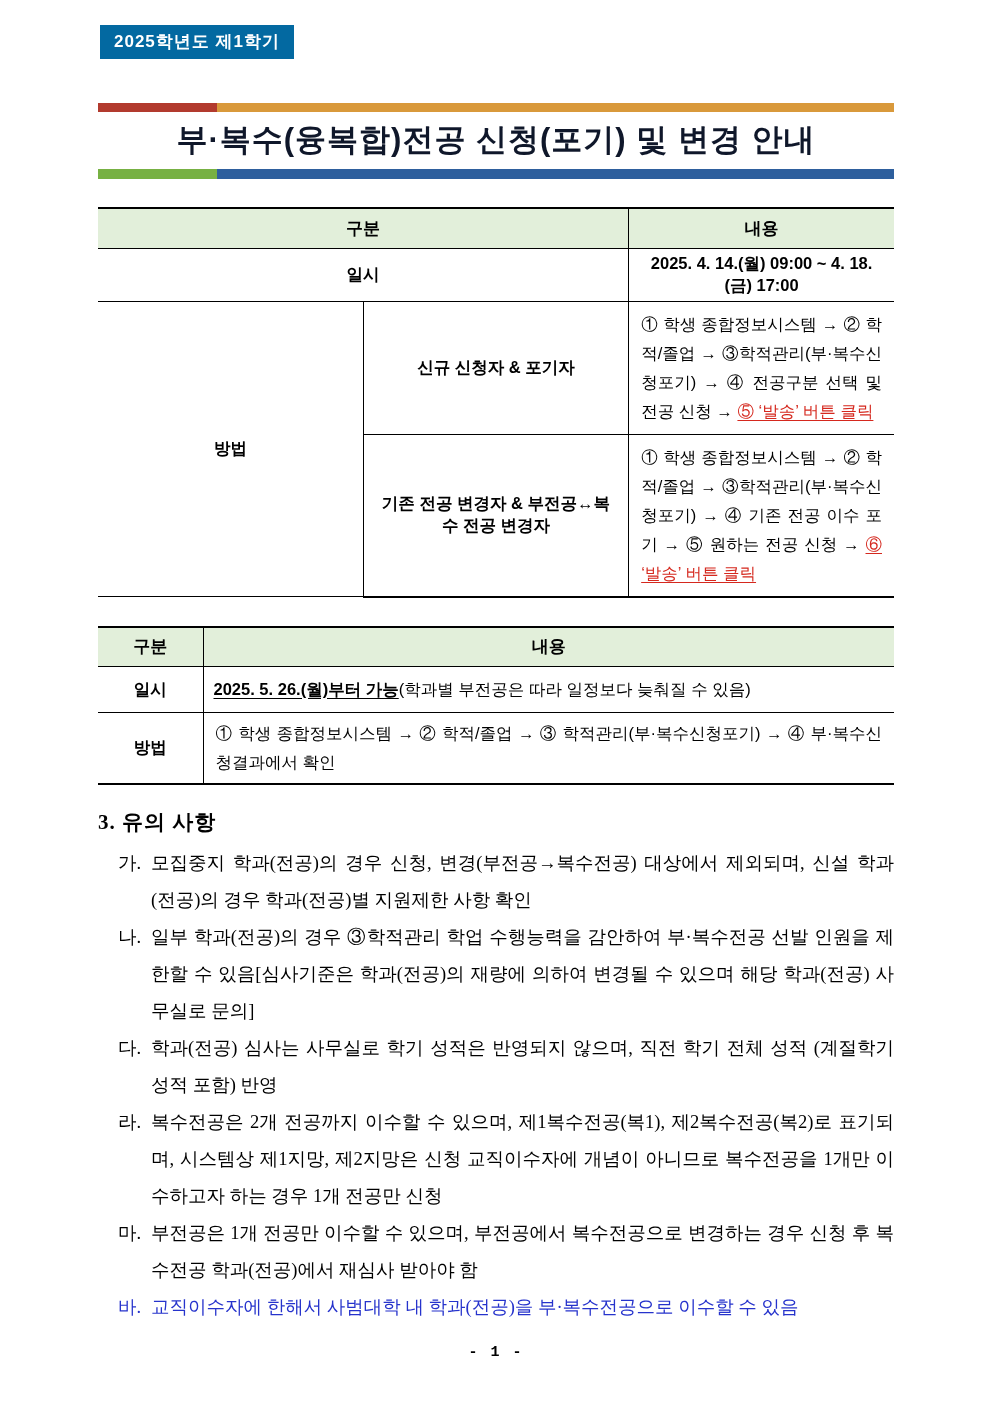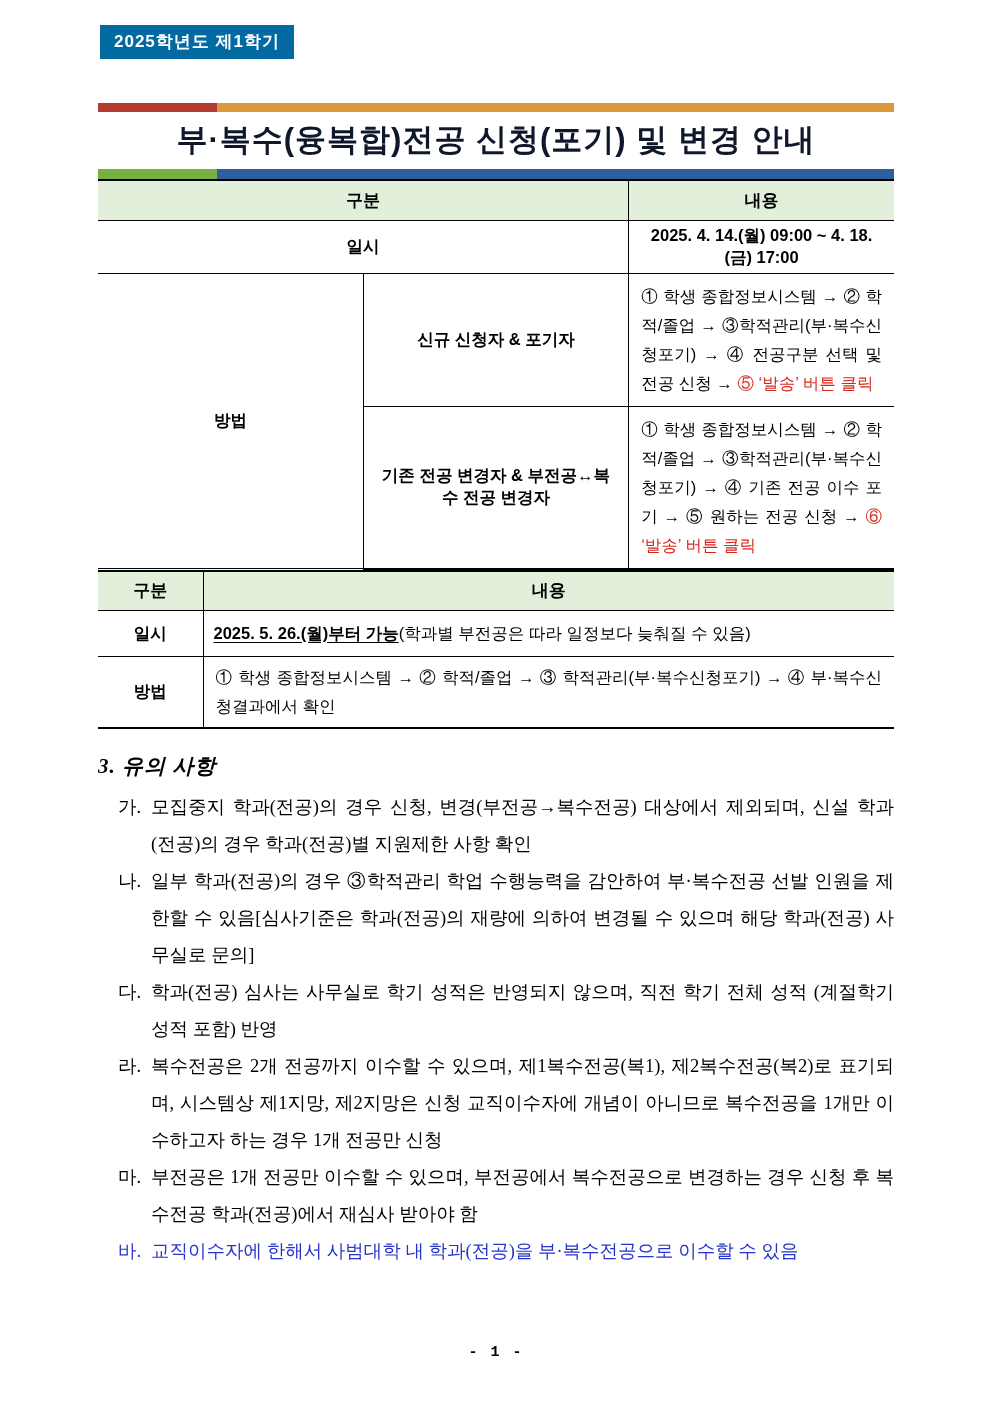--- a/index.html
+++ b/index.html
@@ -47,27 +47,27 @@
 
   
   .section-heading {
     font-family: "Liberation Serif", serif;
     font-size: 21px;
     font-weight: bold;
     margin-top: 27px;
     letter-spacing: 1px;
   }
   .section-heading.s2 { margin-top: 27px; }
-  .section-heading.s3 { margin-top: 23px; font-style: italic; }
+  .section-heading.s3 { margin-top: 23px; }
 
   
   table {
     border-collapse: collapse;
     width: 100%;
-    margin-top: 0;
+    margin-top: 28px;
     table-layout: fixed;
   }
   td {
     border: 1px solid #000;
     vertical-align: middle;
     font-size: 16.5px;
     padding: 4px 10px;
   }
   tr:first-child td { border-top: 2.5px solid #000; }
   tr:last-child td { border-bottom: 2.5px solid #000; }
@@ -89,20 +89,21 @@
   }
   .t1 .c1 { width: 105px; }
   .t1 .c2 { width: 165px; }
   .t1 tr.method-row td { height: 92px; }
   .t2 .c1 { width: 105px; }
   .t2 td.dt-cell { height: 46px; }
   .t2 td.steps2 { height: 68px; line-height: 29px; text-align: justify; padding: 6px 12px; }
 
   .red-link {
     color: #d5281e;
+    text-decoration: underline;
     text-underline-offset: 3px;
   }
   .bold-underline {
     font-weight: bold;
     text-decoration: underline;
     text-underline-offset: 3px;
   }
 
   
   .notes { margin-top: 9px; font-family: "Liberation Serif", serif; }

